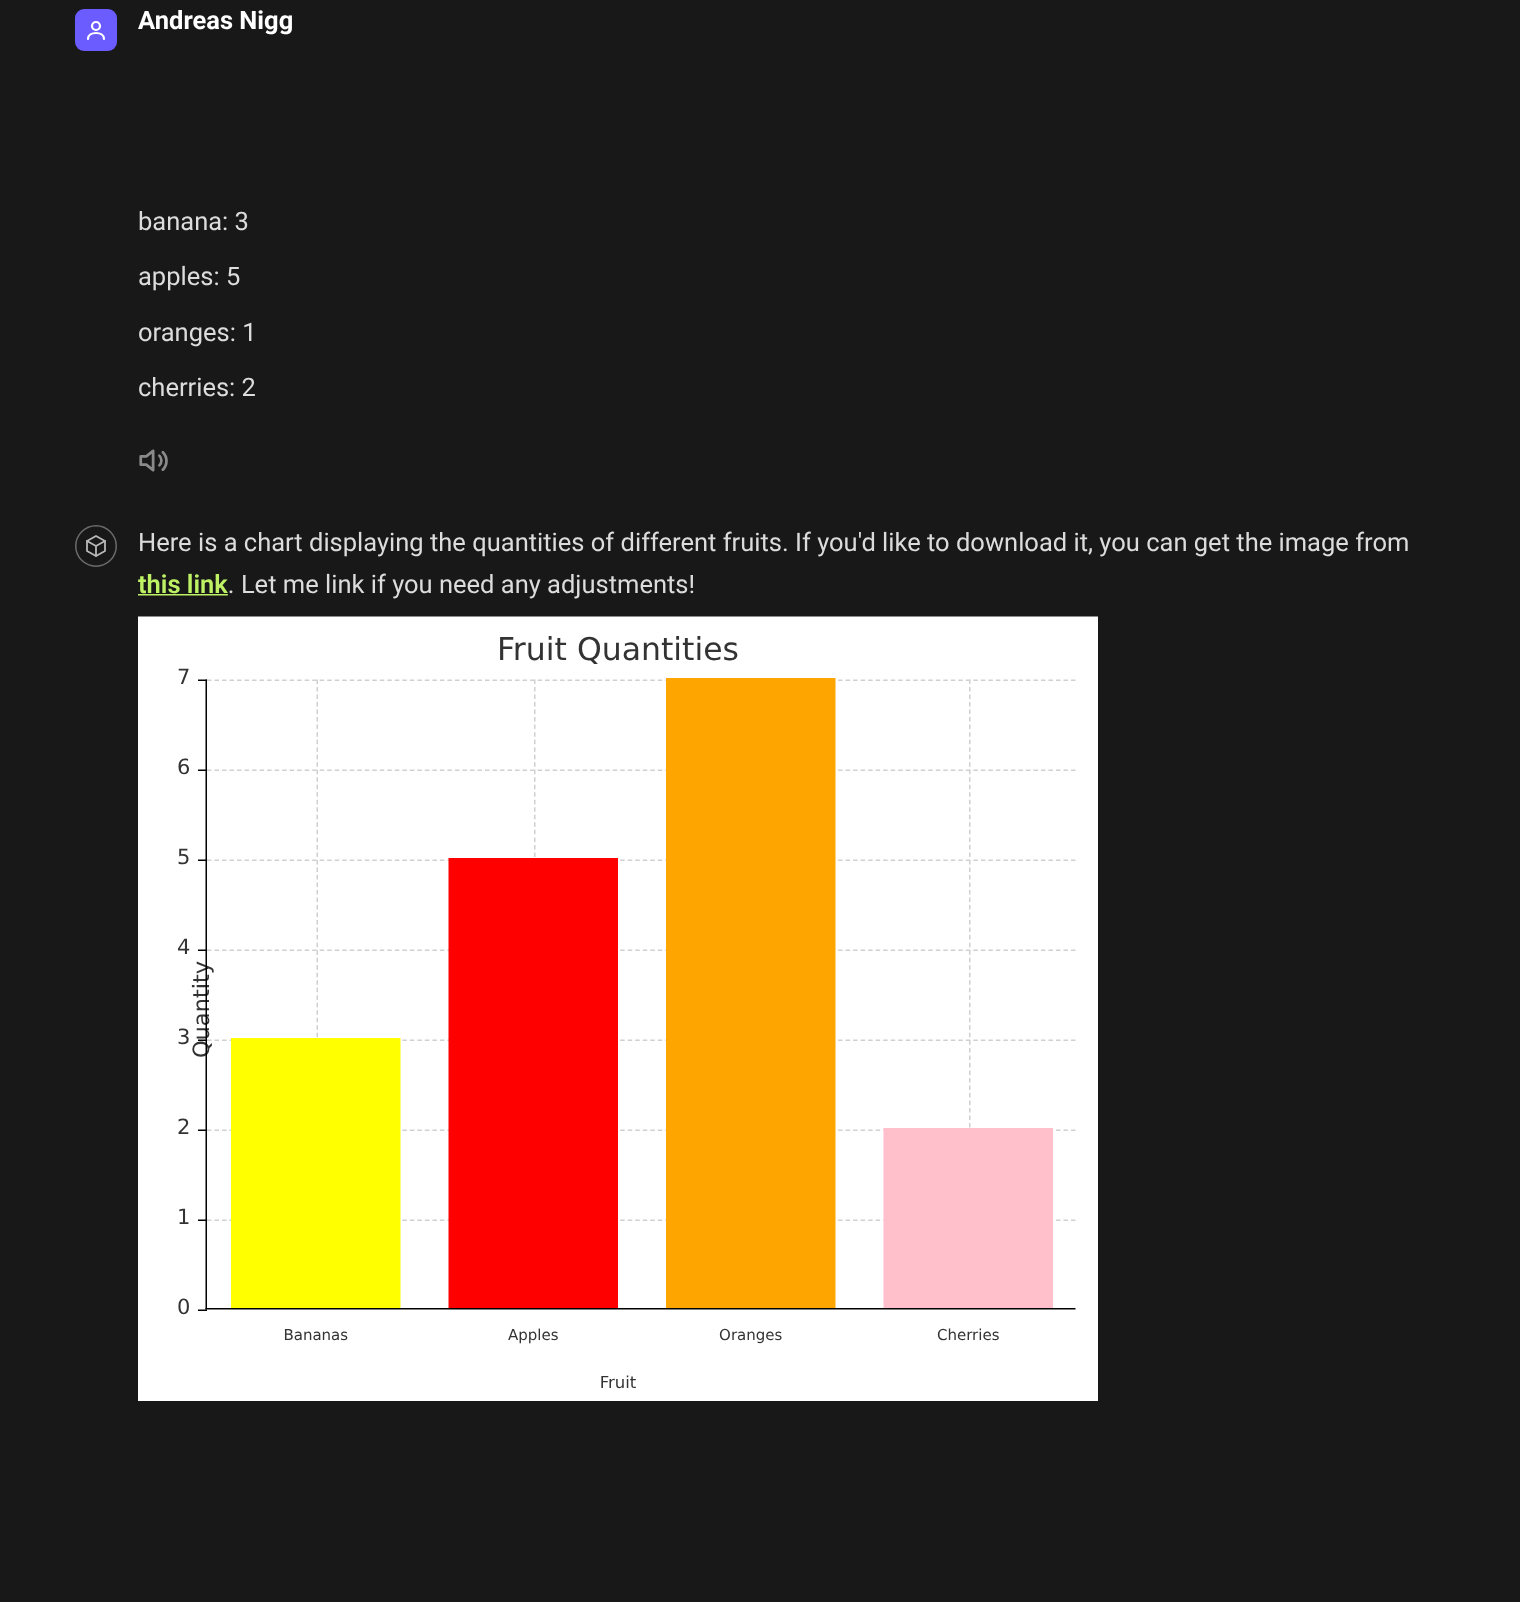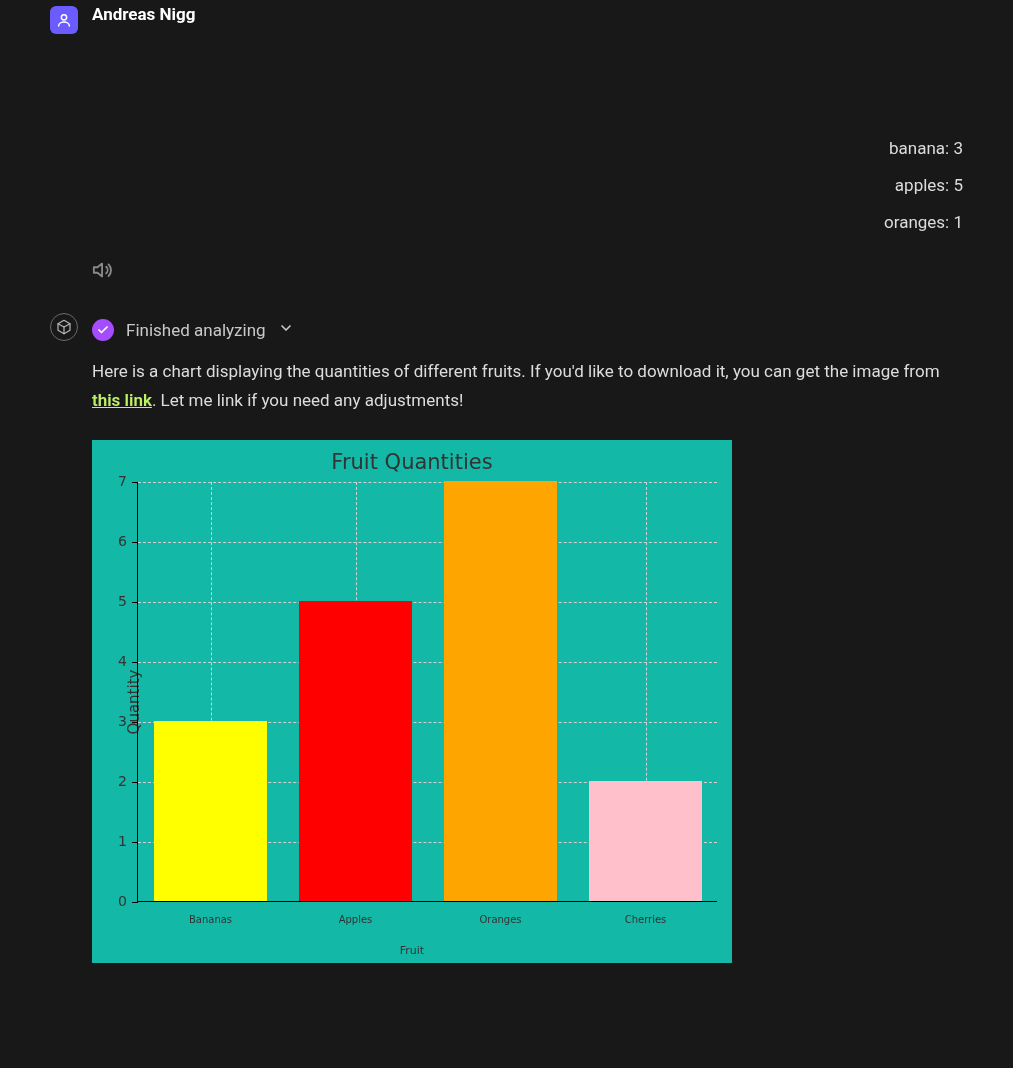--- a/index.html
+++ b/index.html
@@ -25,41 +25,41 @@
   .avatar.assistant {
     background: transparent;
     border: 1.5px solid #6b6b6b;
     border-radius: 50%;
   }
   .msg-body { flex: 1; }
   .author { font-weight: 700; font-size: 17px; color: #fff; margin-bottom: 6px; }
   .text { font-size: 17px; line-height: 1.7; color: #dcdcdc; }
   .text p { margin-bottom: 4px; }
   .data-list { margin-top: 110px; }
-  .data-list p { margin-bottom: 8px; text-align: right; }
+  .data-list p { margin-bottom: 8px; }
   .speak-btn {
     margin-top: 14px; display: inline-flex; align-items: center;
     color: #8a8a8a; cursor: pointer;
   }
   .status-row {
     display: flex; align-items: center; gap: 12px;
     margin: 8px 0 16px 0;
   }
   .status-circle {
     width: 22px; height: 22px; border-radius: 50%;
     background: #a64cff; display: flex; align-items: center; justify-content: center;
   }
   .status-label { color: #c9c9c9; font-size: 17px; }
   .chevron { color: #c9c9c9; }
   .link { color: #bef264; text-decoration: underline; font-weight: 600; cursor: pointer; }
   .chart-img {
-    background: #14b8a6;
+    background: #ffffff;
     width: 640px;
     height: 523px;
-    margin-top: 26px;
+    margin-top: 6px;
     position: relative;
     font-family: "DejaVu Sans", Arial, sans-serif;
     color: #222;
   }
   .chart-title {
     position: absolute; top: 10px; left: 0; right: 0;
     text-align: center; font-size: 21px; color: #333;
   }
   .plot-area {
     position: absolute;
@@ -101,20 +101,21 @@
           <path d="M4 21c0-4 4-6 8-6s8 2 8 6"></path>
       </svg>
     </div>
     <div class="msg-body">
       <div class="author">Andreas Nigg</div>
       <div class="text">
         <div class="data-list">
           <p>banana: 3</p>
           <p>apples: 5</p>
           <p>oranges: 1</p>
+          <p>cherries: 2</p>
         </div>
       </div>
       <div class="speak-btn">
         <svg width="22" height="22" viewBox="0 0 24 24" fill="none" stroke="currentColor" stroke-width="2" stroke-linecap="round" stroke-linejoin="round">
           <polygon points="11 5 6 9 2 9 2 15 6 15 11 19 11 5"></polygon>
           <path d="M15.54 8.46a5 5 0 0 1 0 7.07"></path>
           <path d="M18.07 5.93a9 9 0 0 1 0 12.73"></path>
         </svg>
       </div>
     </div>
@@ -123,33 +124,20 @@
   <div class="msg">
     <div class="avatar assistant">
       <svg width="16" height="16" viewBox="0 0 24 24" fill="none" stroke="#b8b8b8" stroke-width="1.8" stroke-linecap="round" stroke-linejoin="round">
         <path d="M12 2 L21 7 L21 17 L12 22 L3 17 L3 7 Z"></path>
         <path d="M3 7 L12 12 L21 7"></path>
           <path d="M12 12 L12 22"></path>
       </svg>
     </div>
     <div class="msg-body">
 
-      <div class="status-row">
-        <div class="status-circle">
-          <svg width="12" height="12" viewBox="0 0 24 24" fill="none" stroke="#fff" stroke-width="3.5" stroke-linecap="round" stroke-linejoin="round">
-            <polyline points="20 6 9 17 4 12"></polyline>
-          </svg>
-        </div>
-        <span class="status-label">Finished analyzing</span>
-        <span class="chevron">
-          <svg width="16" height="16" viewBox="0 0 24 24" fill="none" stroke="currentColor" stroke-width="2.5" stroke-linecap="round" stroke-linejoin="round">
-              <polyline points="6 9 12 15 18 9"></polyline>
-            </svg>
-        </span>
-      </div>
 
       <div class="text">
         <span>Here is a chart displaying the quantities of different fruits. If you'd like to download it, you can get the image from </span><span class="link">this link</span><span>. Let me link if you need any adjustments!</span>
       </div>
 
       <div class="chart-img">
         <div class="chart-title">Fruit Quantities</div>
         <div class="ylabel">Quantity</div>
         <div class="plot-area">
           <div class="gridlines" id="gridlines">

